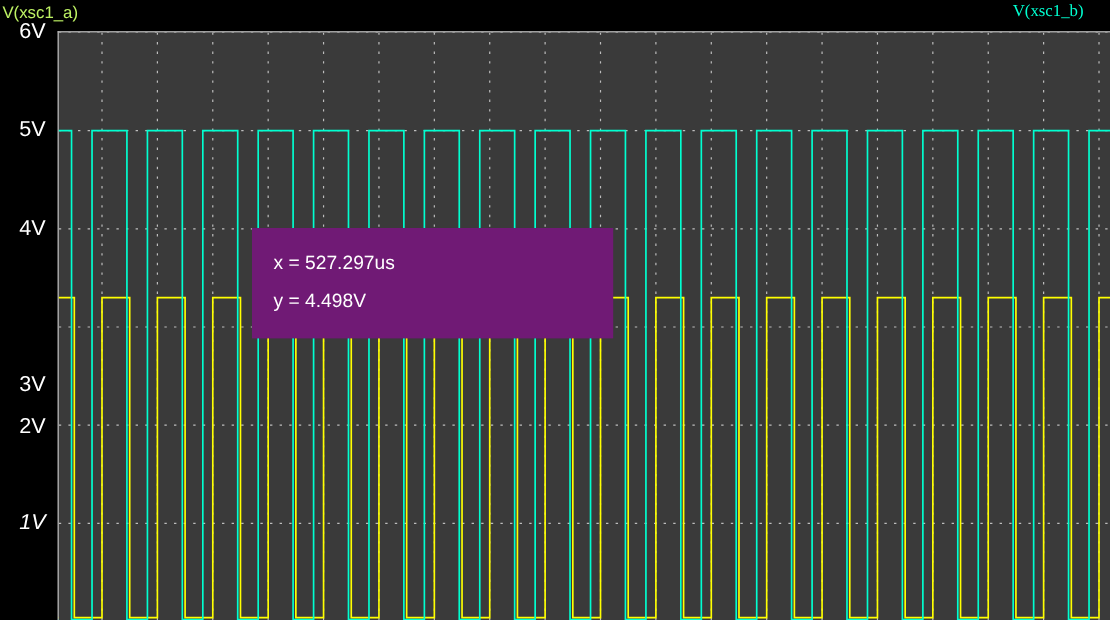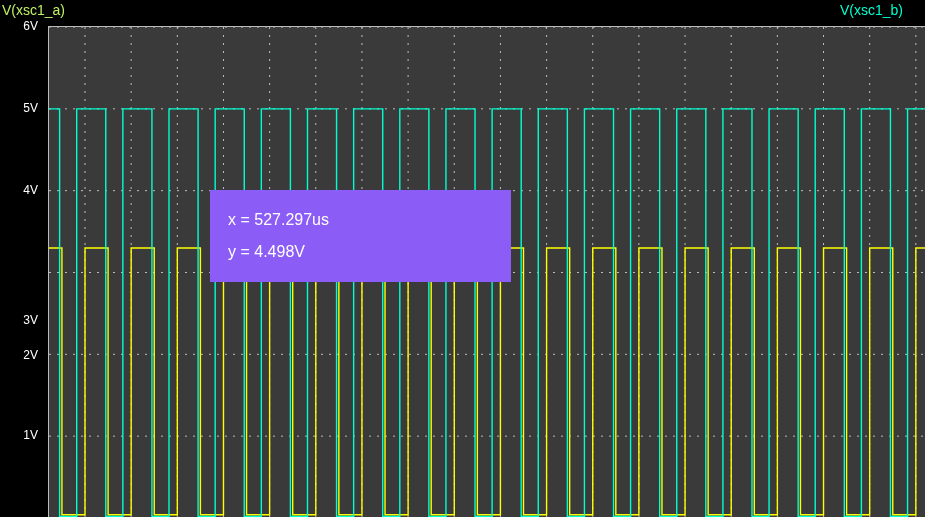--- a/index.html
+++ b/index.html
@@ -11,55 +11,55 @@
     overflow: hidden;
     font-family: Arial, Helvetica, sans-serif;
     font-size: 14px;
   }
   .legend {
     position: absolute;
     top: 2px;
     font-size: 14px;
   }
   .legend.left  { left: 2px;  color: #bef264; }
-  .legend.right { right: 22px; color: #00ffd0; }
+  .legend.right { right: 22px; color: #00ffd0; font-family: Liberation Serif, serif; }
   .ytick {
     position: absolute;
     right: 887px; 
     color: #fff;
-    font-size: 12px;
+    font-size: 18px;
     transform: translateY(-50%);
     white-space: nowrap;
   }
   #plot {
     position: absolute;
     left: 48px;
     top: 26px;
     background: #3a3a3a;
     border-left: 1px solid #bbb;
     border-top: 1px solid #bbb;
   }
   .tooltip {
     position: absolute;
-    background: #8b5cf6;
+    background: #701a75;
     color: #fff;
     padding: 14px 18px;
     font-size: 16px;
     line-height: 2.0;
     z-index: 10;
   }
 </style>
 </head>
 <body>
 
 <div class="legend left">V(xsc1_a)</div>
 <div class="legend right">V(xsc1_b)</div>
 
 <div id="yticks">
-    <div class="ytick" style="top: 435.167px;">1V</div>
+    <div class="ytick" style="top: 435.167px; font-style: italic;">1V</div>
     <div class="ytick" style="top: 355px;">2V</div>
     <div class="ytick" style="top: 271.5px; margin-top: 48px;">3V</div>
     <div class="ytick" style="top: 189.667px;">4V</div>
     <div class="ytick" style="top: 107.833px; text-align: center;">5V</div>
     <div class="ytick" style="top: 26px;">6V</div>
   </div>
 
 <svg id="plot" width="877" height="491">
     <line x1="0" x2="877" y1="409.1666666666667" y2="409.1666666666667" stroke="#bdbdbd" stroke-width="1" stroke-dasharray="2 6"></line>
     <line x1="0" x2="877" y1="327.33333333333337" y2="327.33333333333337" stroke="#bdbdbd" stroke-width="1" stroke-dasharray="2 6"></line>

